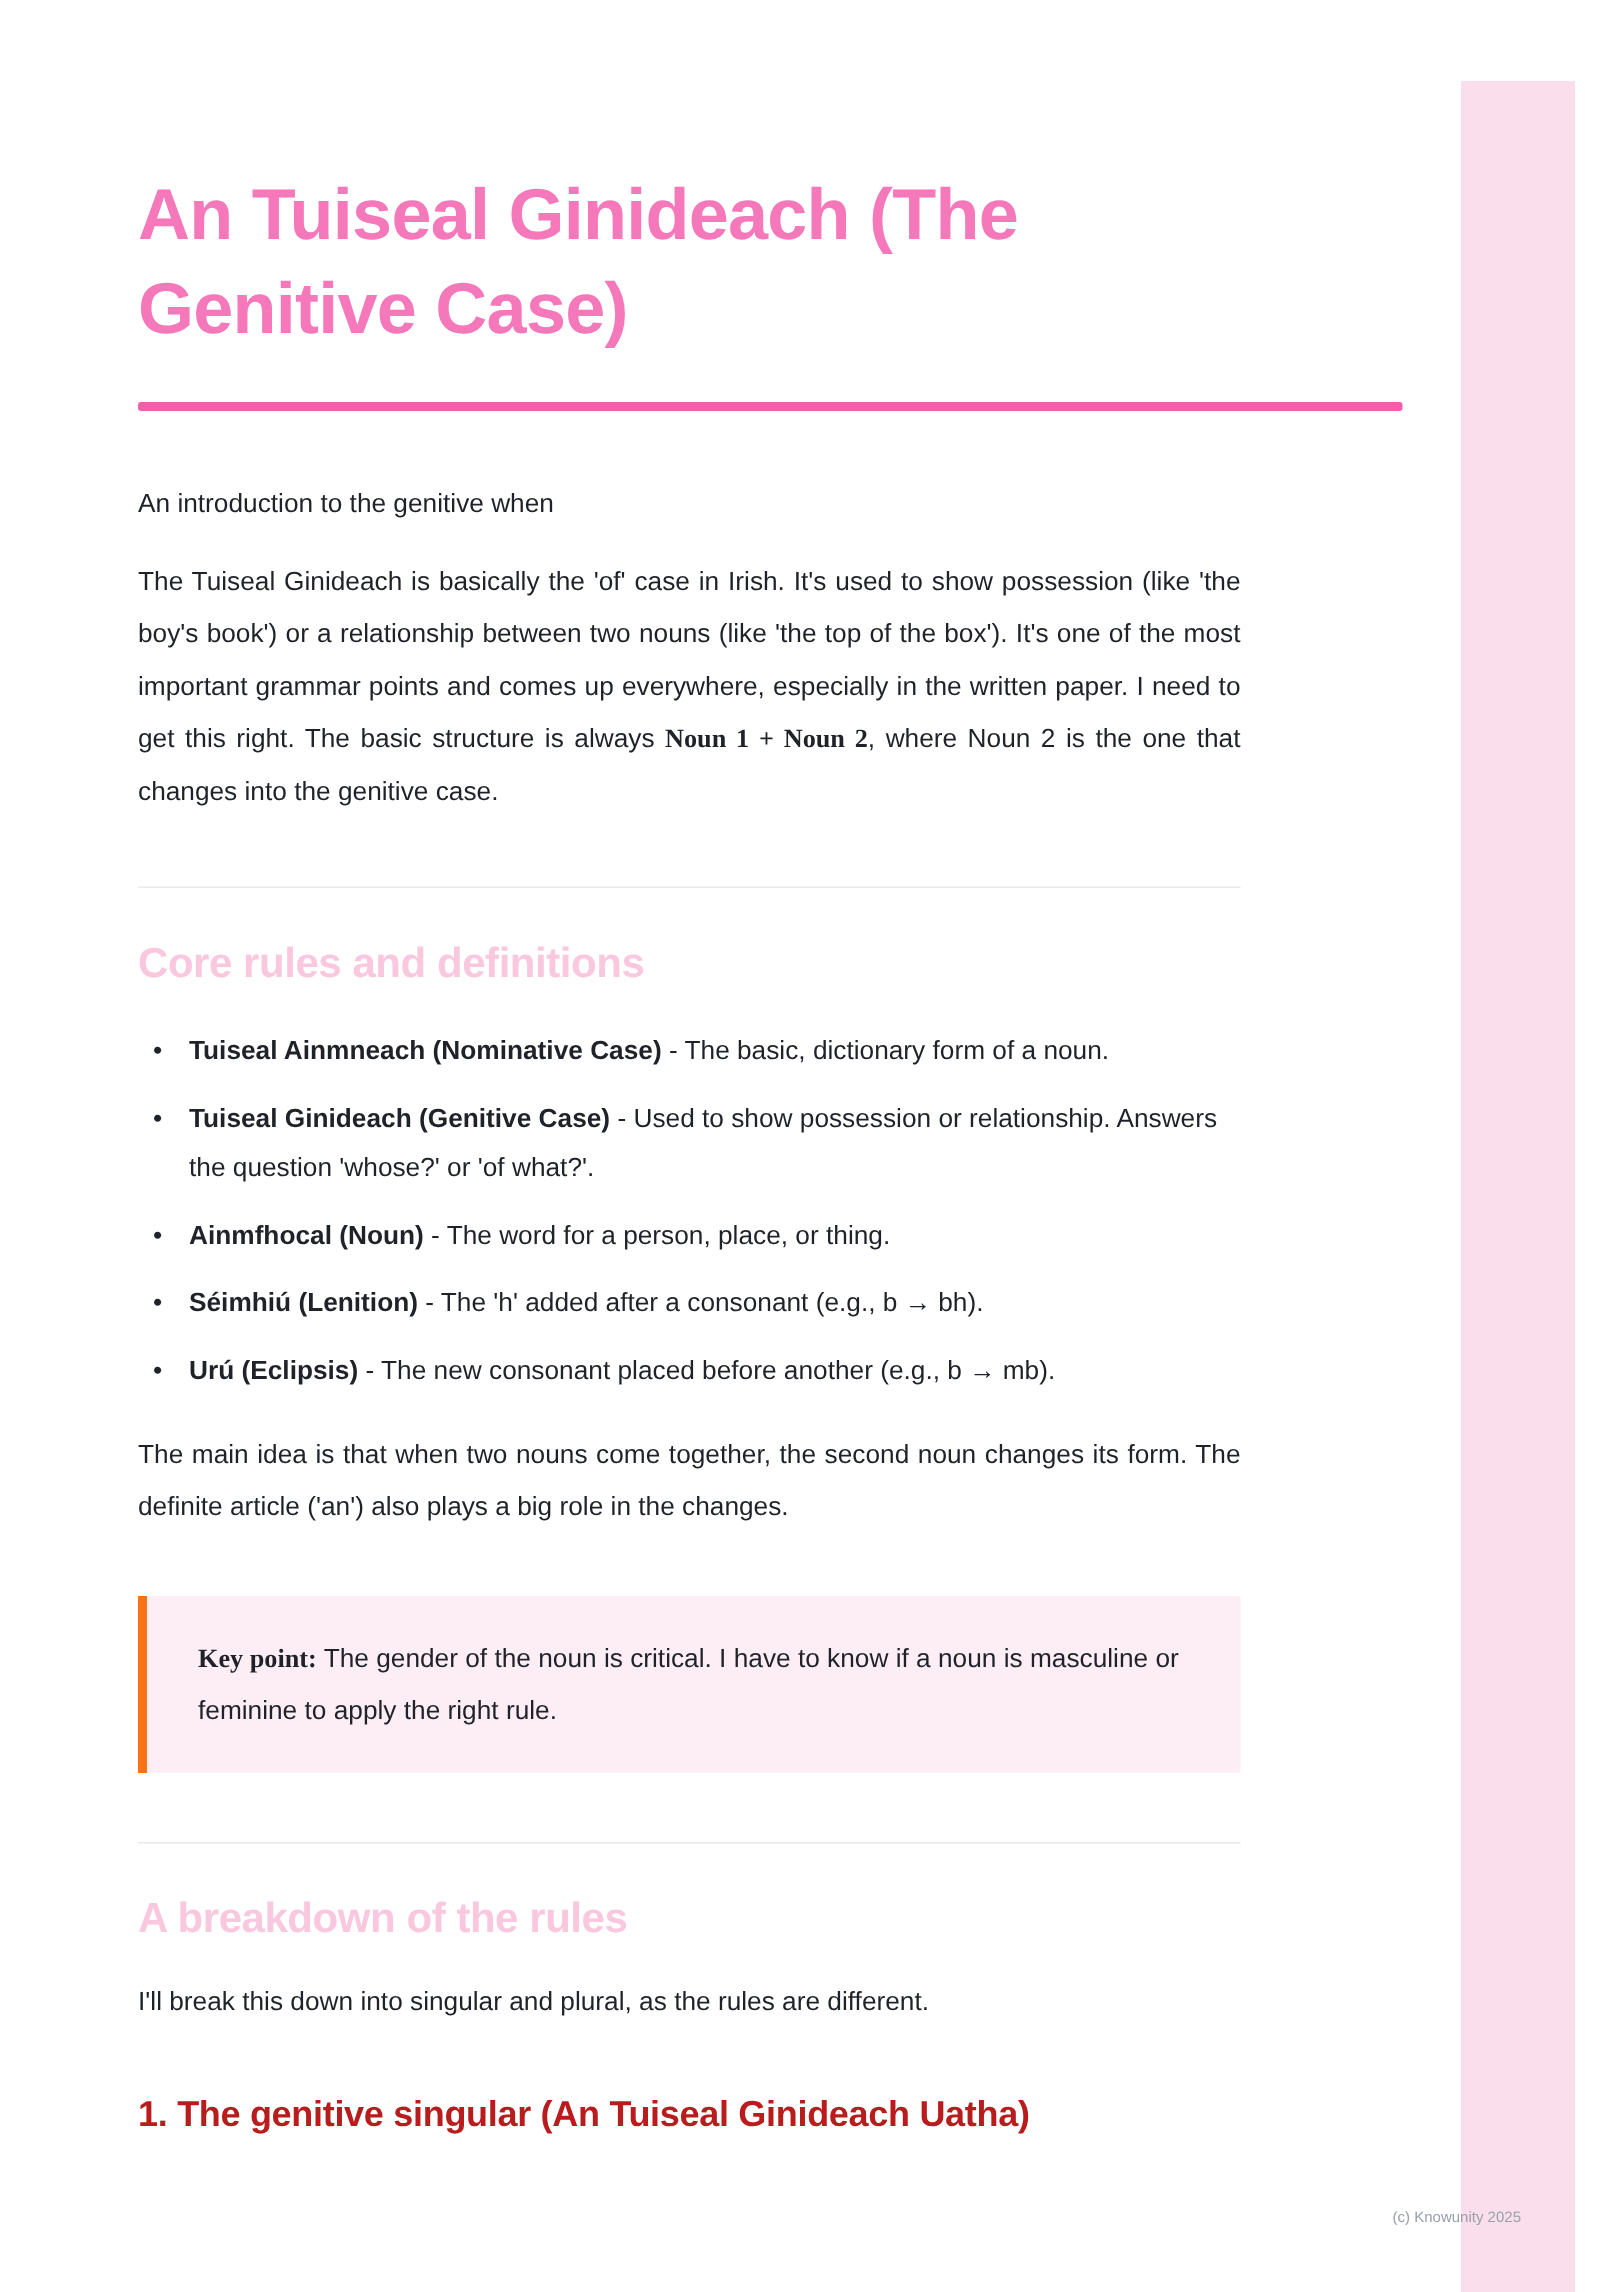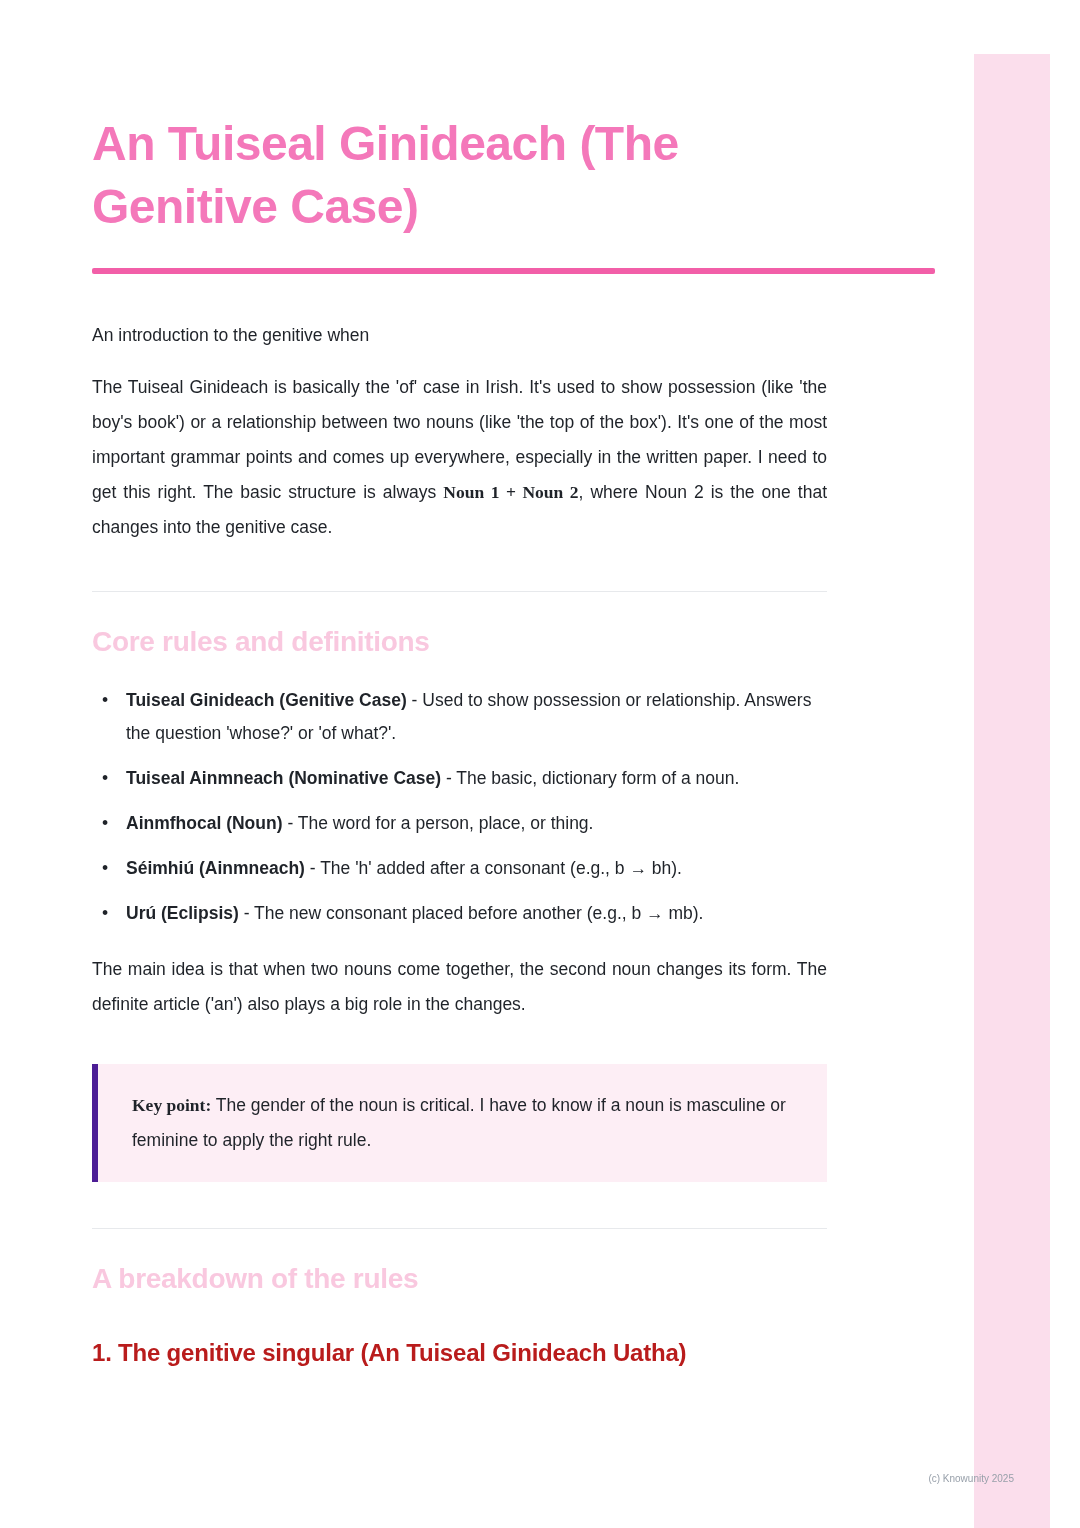--- a/index.html
+++ b/index.html
@@ -93,21 +93,21 @@
     position: absolute;
     left: 10px;
     top: 0;
     color: #1f2329;
   }
   .term { font-weight: bold; }
   strong { font-weight: bold; font-family: Liberation Serif, serif; }
   .callout {
     margin-top: 42px;
     background: #fdeef5;
-    border-left: 6px solid #4c1d95;
+    border-left: 6px solid #f97316;
     padding: 24px 30px 24px 34px;
     width: 735px;
   }
   .callout p {
     margin: 0;
     font-size: 17.5px;
     line-height: 35px;
   }
   .footer {
     position: absolute;
@@ -131,35 +131,36 @@
 
   <p class="lead">An introduction to the genitive when</p>
 
   <p class="body justify"><span>The Tuiseal Ginideach is basically the 'of' case in Irish. It's used to show possession (like 'the boy's book') or a relationship between two nouns (like 'the top of the box'). It's one of the most important grammar points and comes up everywhere, especially in the written paper. I need to get this right. The basic structure is always </span><strong>Noun 1 + Noun 2</strong><span>, where Noun 2 is the one that changes into the genitive case.</span></p>
 
   <hr class="divider">
 
   <h2 class="section">Core rules and definitions</h2>
 
   <ul class="deflist">
+    <li><span class="term">Tuiseal Ainmneach (Nominative Case)</span><span> - The basic, dictionary form of a noun.</span></li>
     <li><span class="term">Tuiseal Ginideach (Genitive Case)</span><span> - Used to show possession or relationship. Answers the question 'whose?' or 'of what?'.</span></li>
-    <li><span class="term">Tuiseal Ainmneach (Nominative Case)</span><span> - The basic, dictionary form of a noun.</span></li>
     <li><span class="term">Ainmfhocal (Noun)</span><span> - The word for a person, place, or thing.</span></li>
-    <li><span class="term">Séimhiú (Ainmneach)</span><span> - The 'h' added after a consonant (e.g., b → bh).</span></li>
+    <li><span class="term">Séimhiú (Lenition)</span><span> - The 'h' added after a consonant (e.g., b → bh).</span></li>
     <li><span class="term">Urú (Eclipsis)</span><span> - The new consonant placed before another (e.g., b → mb).</span></li>
   </ul>
 
   <p class="body justify">The main idea is that when two nouns come together, the second noun changes its form. The definite article ('an') also plays a big role in the changes.</p>
 
   <div class="callout">
     <p><strong>Key point:</strong><span> The gender of the noun is critical. I have to know if a noun is masculine or feminine to apply the right rule.</span></p>
   </div>
 
   <hr class="divider">
 
   <h2 class="section">A breakdown of the rules</h2>
 
+  <p class="body">I'll break this down into singular and plural, as the rules are different.</p>
 
   <h3 class="subsection">1. The genitive singular (An Tuiseal Ginideach Uatha)</h3>
 
 </div>
 
 <div class="footer">(c) Knowunity 2025</div>
 
 </body></html>

